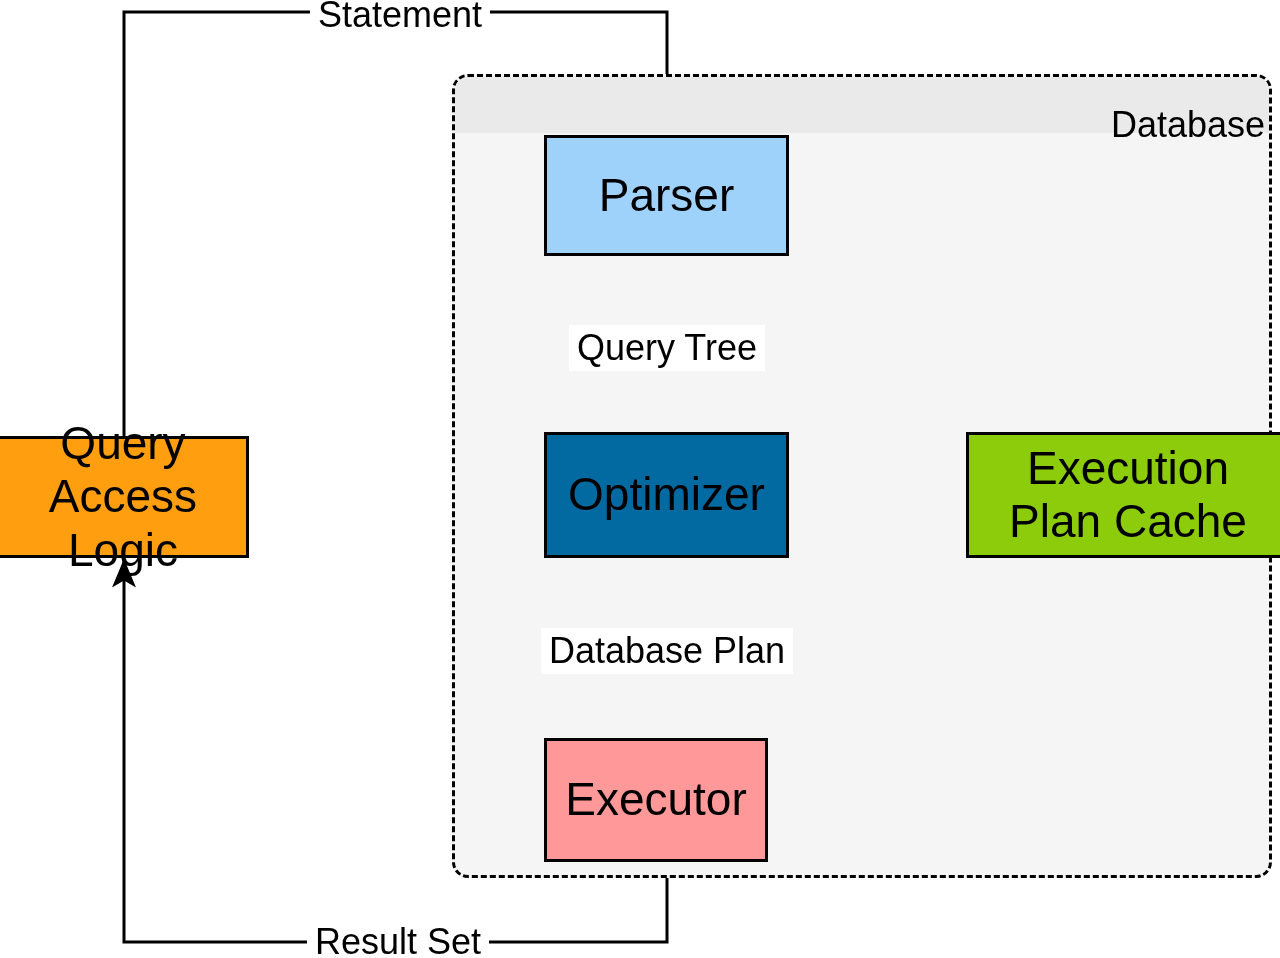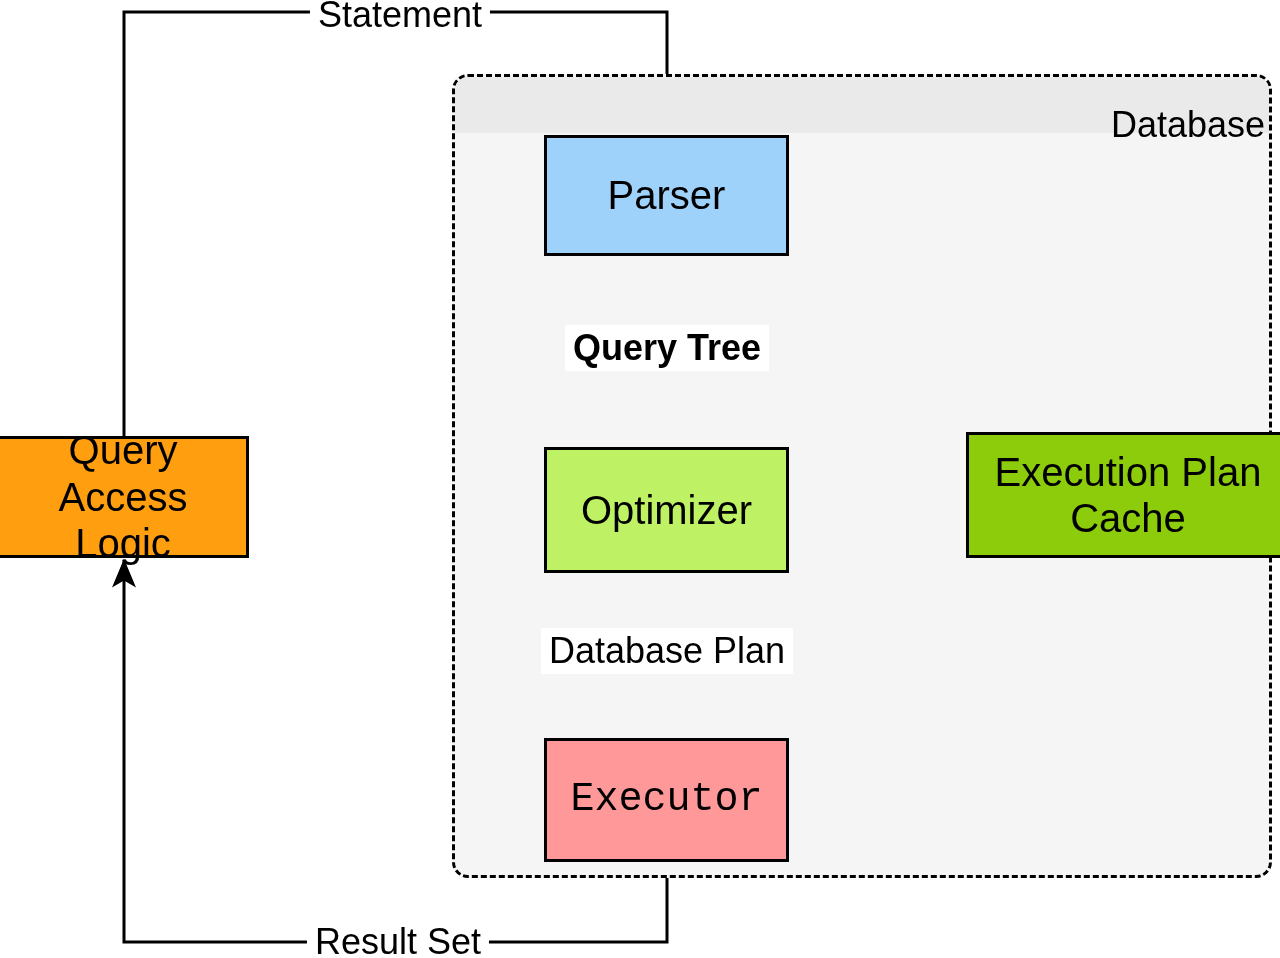--- a/index.html
+++ b/index.html
@@ -60,21 +60,21 @@
 
   
   .node {
     position: absolute;
     box-sizing: border-box;
     border: 3px solid #000000;
     display: flex;
     align-items: center;
     justify-content: center;
     text-align: center;
-    font-size: 40px;
+    font-size: 46px;
     line-height: 1.16;
     color: #000000;
     padding: 2px 6px;
   }
   .node-dal {
     left: -3px;
     top: 436px;
     width: 252px;
     height: 122px;
     background: #ff9f0f;
@@ -84,30 +84,28 @@
     top: 135px;
     width: 245px;
     height: 121px;
     background: #9fd2fb;
   }
   .node-optimizer {
     left: 544px;
     top: 432px;
     width: 245px;
     height: 126px;
-    background: #bef264;
-    margin-top: 15px;
+    background: #0369a1;
   }
   .node-executor {
     left: 544px;
     top: 738px;
-    width: 245px;
+    width: 224px;
     height: 124px;
     background: #ff9999;
-    font-family: Liberation Mono, monospace;
   }
   .node-cache {
     left: 941px;
     top: 432px;
     width: 324px;
     height: 126px;
     background: #8ccc0a;
     margin-left: 25px;
   }
 
@@ -118,21 +116,21 @@
     line-height: 44px;
     color: #000000;
     white-space: nowrap;
     transform: translate(-50%, -50%);
     padding: 1px 8px;
   }
   .edge-label.on-white { background: #ffffff; }
   .edge-label.on-panel { background: #ffffff; }
 
   .lbl-statement  { left: 400px; top: 15px; }
-  .lbl-querytree  { left: 667px; top: 348px; font-weight: bold; }
+  .lbl-querytree  { left: 667px; top: 348px; }
   .lbl-execplan   { left: 667px; top: 651px; }
   .lbl-resultset  { left: 398px; top: 942px; }
 </style>
 </head>
 <body>
 
 <div id="canvas">
 
   <svg id="wires" viewBox="0 0 1280 958">
     <defs>

